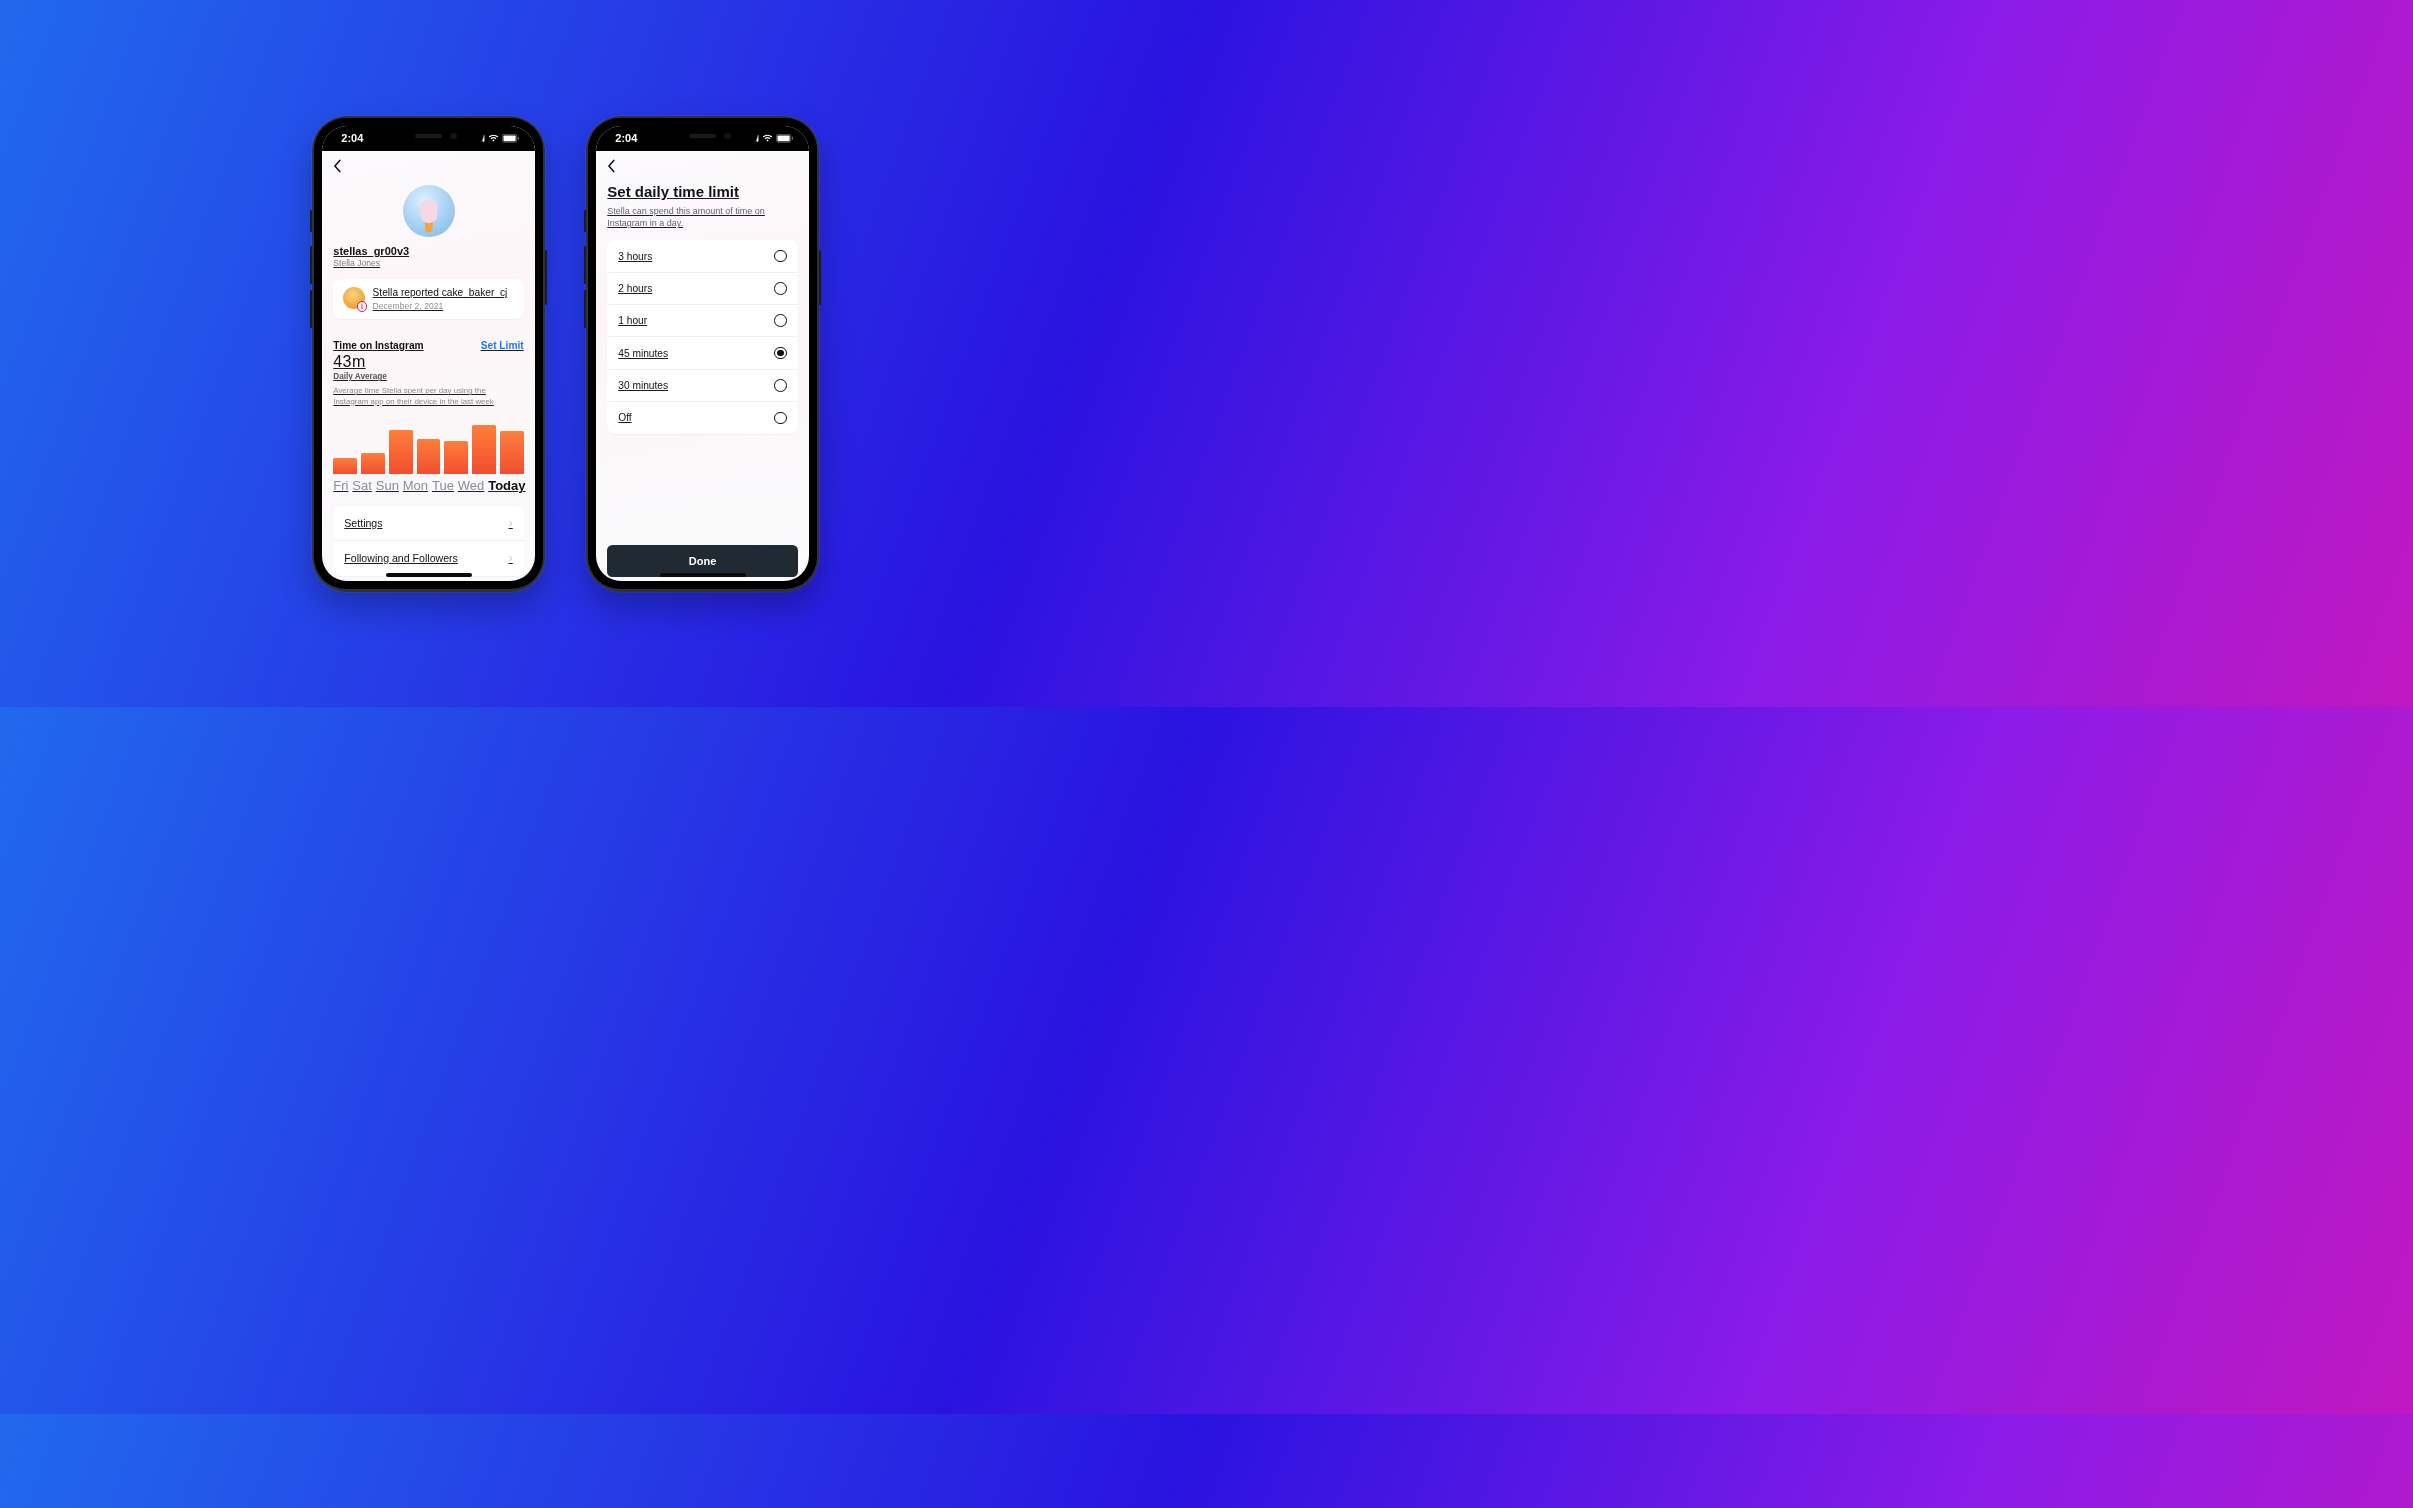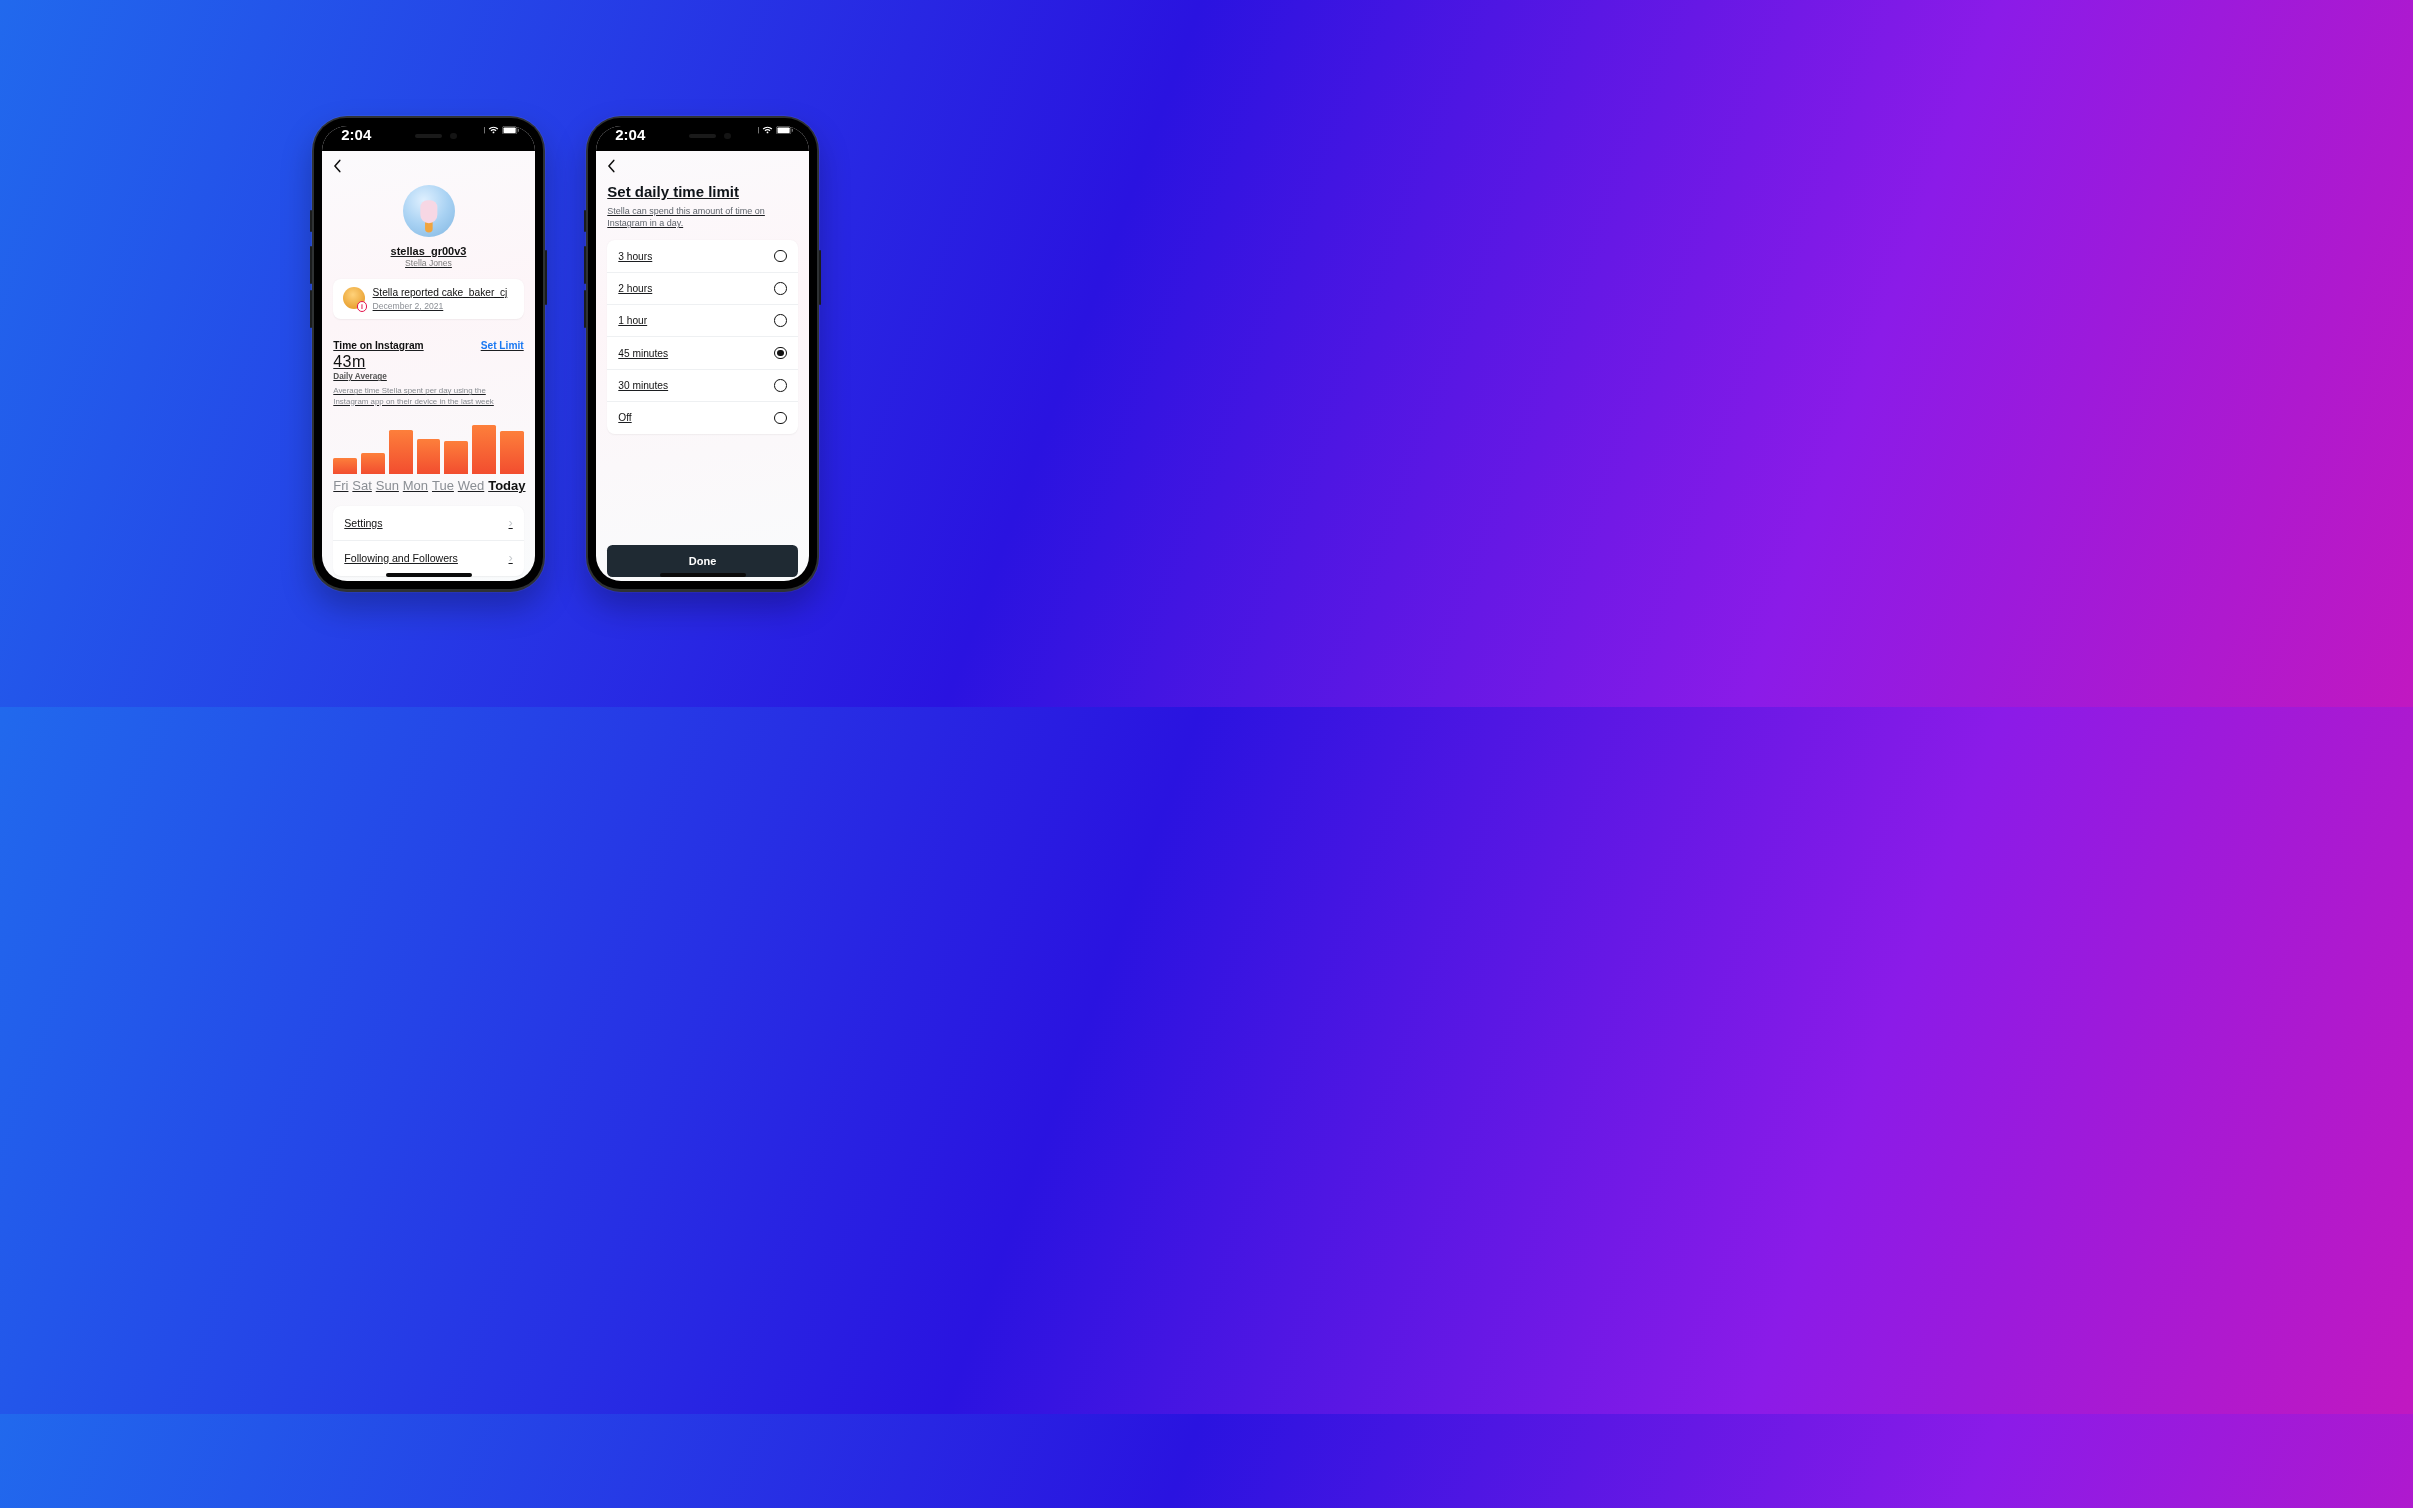--- a/index.html
+++ b/index.html
@@ -53,35 +53,35 @@
     border-bottom-left-radius: 12.6px;
     border-bottom-right-radius: 12.6px;
     z-index: 5;
     display:flex; align-items:center; justify-content:center; gap:7.9px;
   }
   .notch::before { content:""; width:27px; height:3.9px; background:#1a1a1a; border-radius:2.4px;}
   .notch::after  { content:""; width:6.3px; height:6.3px; background:#141414; border-radius:50%; position:absolute; right:27px;}
 
   .status-bar {
     height: 25px;
-    display:flex; justify-content:space-between; align-items:flex-start;
+    display:flex; justify-content:space-between; align-items:center;
     padding: 0 15.7px 0 19px;
-    font-size: 15px; font-weight:600; color:#fff;
+    font-size: 11px; font-weight:600; color:#fff;
     background:#000;
   }
   .status-icons { display:flex; gap:3.1px; align-items:center; }
   .status-icons svg { display:block; }
 
   .nav-bar { height: 31px; display:flex; align-items:center; padding: 0 11px; }
   .back-chevron svg { display:block; }
 
   .content { padding: 0 11px 0 11px; color:#1c1e21;text-decoration:underline; }
 
   
-  .profile-head { text-align:center; padding-top:3.1px; }
+  .profile-head { text-align:left; padding-top:3.1px; }
   .avatar-lg {
     width:52px; height:52px; border-radius:50%; margin:0 auto 7.9px;
     background: radial-gradient(circle at 40% 30%, #dff0ff 0%, #a9d2f3 50%, #7fb5e1 100%);
     position:relative; overflow:hidden;
   }
   .avatar-lg::after{
     content:""; position:absolute; left:50%; top:50%; transform:translate(-50%,-46%);
     width:17.3px; height:23.6px; background:#f7d7e4; border-radius:7.9px 7.9px 9.4px 9.4px;
     box-shadow: 0 14px 0 -4.7px #f1a43e;
   }

